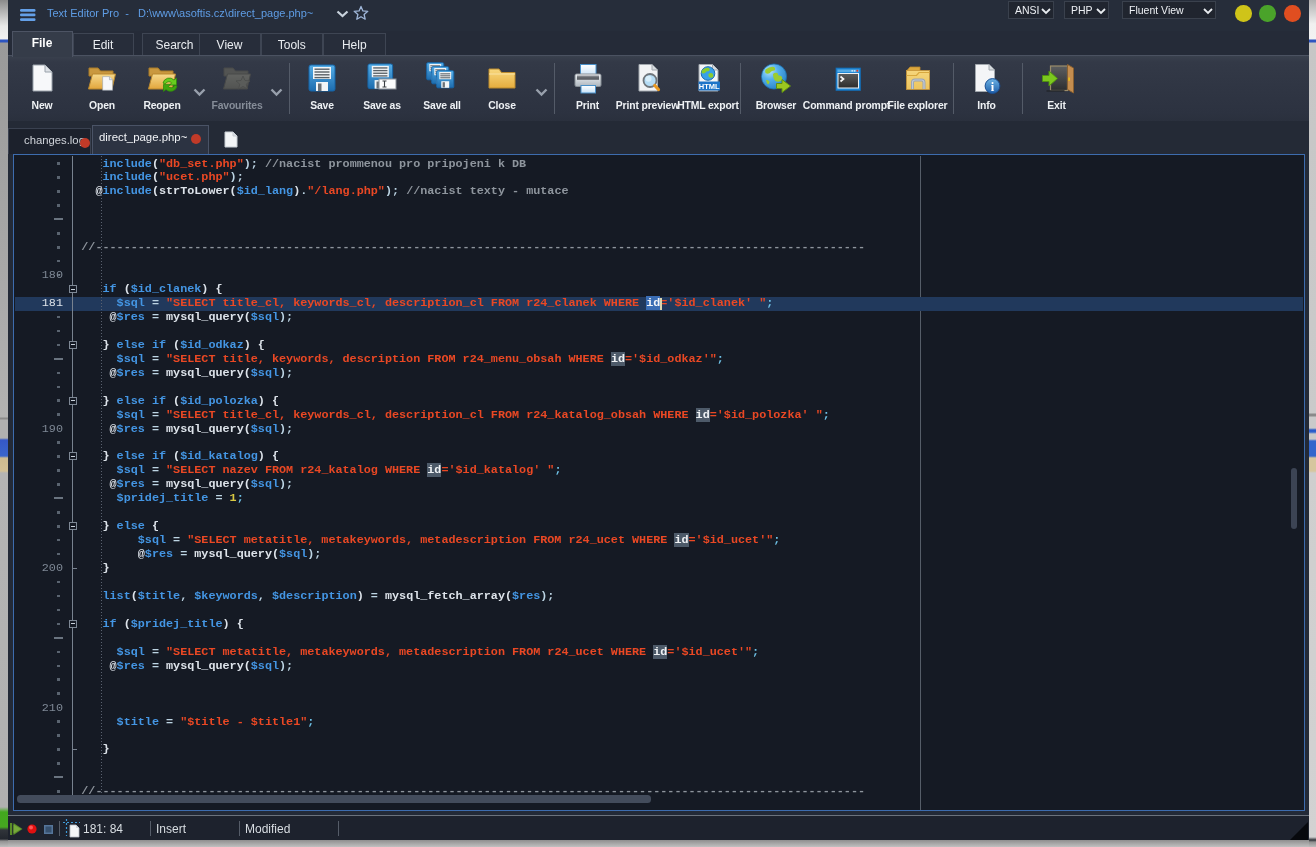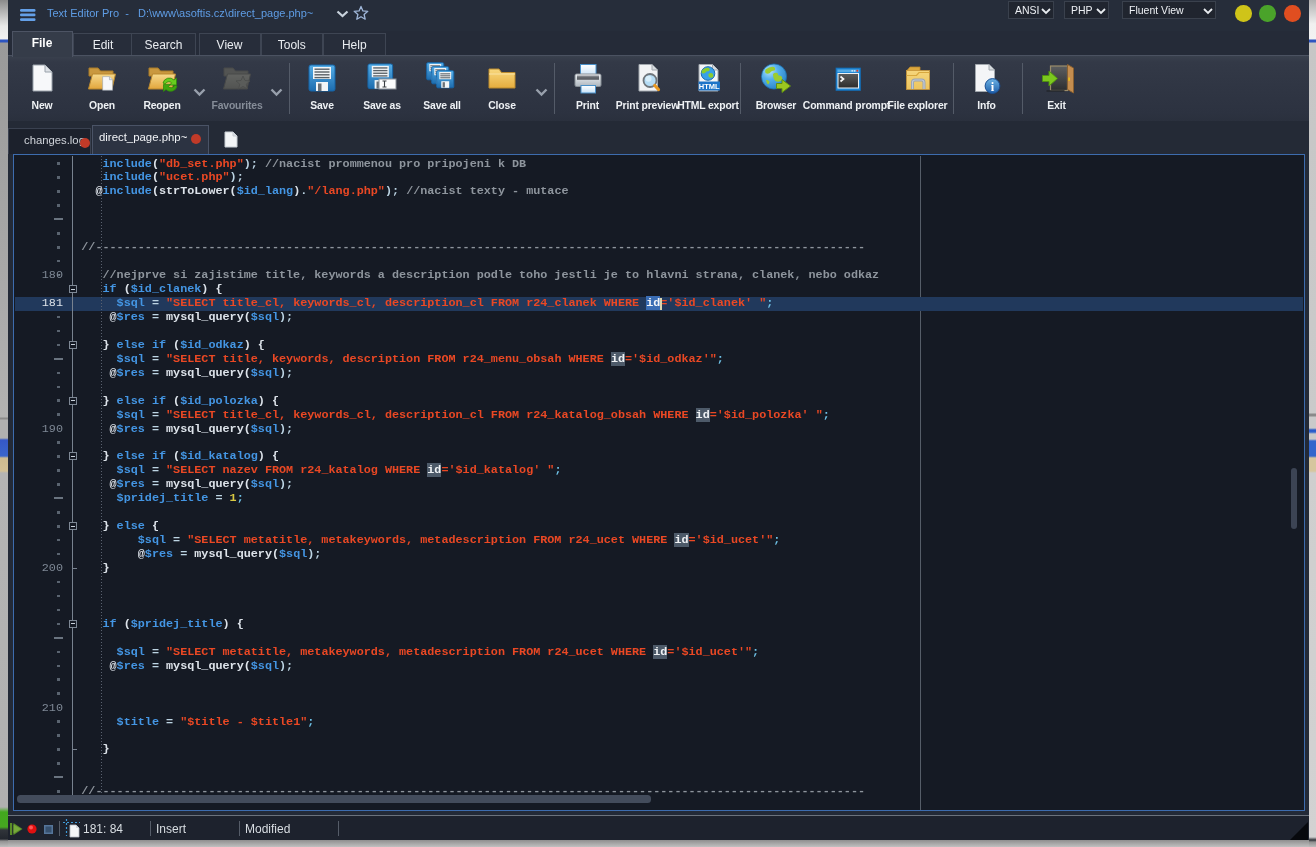--- a/index.html
+++ b/index.html
@@ -95,21 +95,21 @@
       <path d="M1 1 L5 5 L9 1" stroke="#e8ecf0" stroke-width="1.8" fill="none"></path>
     </svg>
   </div>
 <div class="dot" style="left:1235px;background:#cfc419"></div>
 <div class="dot" style="left:1259px;background:#4aa32a"></div>
 <div class="dot" style="left:1284px;background:#e04e20"></div>
 
 <div class="abs" id="menurow"></div>
 <div class="mtab" id="mfile" style="left:11.5px;width:61px">File</div>
 <div class="mtab" style="left:72.5px;width:61px">Edit</div>
-<div class="mtab" style="left:131px;width:65px">Search</div>
+<div class="mtab" style="left:142px;width:65px">Search</div>
 <div class="mtab" style="left:198.5px;width:62px">View</div>
 <div class="mtab" style="left:260.5px;width:62.5px">Tools</div>
 <div class="mtab" style="left:323px;width:62.5px">Help</div>
 
 <div class="abs" id="toolbar"></div>
 <div id="icons">
 <div class="ticon" style="left:26px"><svg width="32" height="32">
         <path d="M7 3 H19 L26 10 V29 H7 Z" fill="#f7f8fa" stroke="#9aa2ab" stroke-width="1"></path>
         <path d="M19 3 V10 H26" fill="#dde1e6" stroke="#9aa2ab" stroke-width="1"></path>
       </svg></div>
@@ -447,38 +447,38 @@
       <i></i>
     </div>
 <div class="ftick" style="top:411.5px"></div>
 <div class="ftick" style="top:592.9px"></div>
 </div>
 <div class="abs" id="code">
 <div class="ln" style="top:0.0px">   <span class="k">include</span>(<span class="s">"db_set.php"</span><span class="o">);</span> <span class="c">//nacist prommenou pro pripojeni k DB</span></div>
 <div class="ln" style="top:13.9px">   <span class="k">include</span>(<span class="s">"ucet.php"</span><span class="o">);</span></div>
 <div class="ln" style="top:27.9px">  @<span class="k">include</span>(strToLower(<span class="v">$id_lang</span>)<span class="o">.</span><span class="s">"/lang.php"</span><span class="o">);</span> <span class="c">//nacist texty - mutace</span></div>
 <div class="ln" style="top:83.7px"><span class="c">//-------------------------------------------------------------------------------------------------------------</span></div>
-<div class="ln" style="top:111.6px">   <span class="c">//nejprve si zajistime title, keywords a description podle toho jestli je to hlavni strana, clanek, nebo odkaz</span></div>
 <div class="ln" style="top:125.5px">   <span class="k">if</span> (<span class="v">$id_clanek</span>) {</div>
 <div class="ln" style="top:139.5px">     <span class="v">$sql</span> <span class="o">=</span> <span class="s">"SELECT title_cl, keywords_cl, description_cl FROM r24_clanek WHERE </span><span class="sel">id</span><span class="s">='$id_clanek' "</span><span class="y">;</span></div>
 <div class="ln" style="top:153.4px">    @<span class="v">$res</span> <span class="o">=</span> mysql_query(<span class="v">$sql</span><span class="o">);</span></div>
 <div class="ln" style="top:181.3px">   } <span class="k">else</span> <span class="k">if</span> (<span class="v">$id_odkaz</span>) {</div>
 <div class="ln" style="top:195.3px">     <span class="v">$sql</span> <span class="o">=</span> <span class="s">"SELECT title, keywords, description FROM r24_menu_obsah WHERE </span><span class="hl">id</span><span class="s">='$id_odkaz'"</span><span class="y">;</span></div>
 <div class="ln" style="top:209.2px">    @<span class="v">$res</span> <span class="o">=</span> mysql_query(<span class="v">$sql</span><span class="o">);</span></div>
 <div class="ln" style="top:237.1px">   } <span class="k">else</span> <span class="k">if</span> (<span class="v">$id_polozka</span>) {</div>
 <div class="ln" style="top:251.1px">     <span class="v">$sql</span> <span class="o">=</span> <span class="s">"SELECT title_cl, keywords_cl, description_cl FROM r24_katalog_obsah WHERE </span><span class="hl">id</span><span class="s">='$id_polozka' "</span><span class="y">;</span></div>
 <div class="ln" style="top:265.1px">    @<span class="v">$res</span> <span class="o">=</span> mysql_query(<span class="v">$sql</span><span class="o">);</span></div>
 <div class="ln" style="top:292.9px">   } <span class="k">else</span> <span class="k">if</span> (<span class="v">$id_katalog</span>) {</div>
 <div class="ln" style="top:306.9px">     <span class="v">$sql</span> <span class="o">=</span> <span class="s">"SELECT nazev FROM r24_katalog WHERE </span><span class="hl">id</span><span class="s">='$id_katalog' "</span><span class="y">;</span></div>
 <div class="ln" style="top:320.8px">    @<span class="v">$res</span> <span class="o">=</span> mysql_query(<span class="v">$sql</span><span class="o">);</span></div>
 <div class="ln" style="top:334.8px">     <span class="v">$pridej_title</span> <span class="o">=</span> <span class="n">1</span><span class="y">;</span></div>
 <div class="ln" style="top:362.7px">   } <span class="k">else</span> {</div>
 <div class="ln" style="top:376.6px">        <span class="v">$sql</span> <span class="o">=</span> <span class="s">"SELECT metatitle, metakeywords, metadescription FROM r24_ucet WHERE </span><span class="hl">id</span><span class="s">='$id_ucet'"</span><span class="y">;</span></div>
 <div class="ln" style="top:390.6px">        @<span class="v">$res</span> <span class="o">=</span> mysql_query(<span class="v">$sql</span><span class="o">);</span></div>
 <div class="ln" style="top:404.5px">   }</div>
+<div class="ln" style="top:432.4px">   <span class="k">list</span>(<span class="v">$title</span><span class="o">,</span> <span class="v">$keywords</span><span class="o">,</span> <span class="v">$description</span>) <span class="o">=</span> mysql_fetch_array(<span class="v">$res</span><span class="o">);</span></div>
 <div class="ln" style="top:460.3px">   <span class="k">if</span> (<span class="v">$pridej_title</span>) {</div>
 <div class="ln" style="top:488.2px">     <span class="v">$sql</span> <span class="o">=</span> <span class="s">"SELECT metatitle, metakeywords, metadescription FROM r24_ucet WHERE </span><span class="hl">id</span><span class="s">='$id_ucet'"</span><span class="y">;</span></div>
 <div class="ln" style="top:502.2px">    @<span class="v">$res</span> <span class="o">=</span> mysql_query(<span class="v">$sql</span><span class="o">);</span></div>
 <div class="ln" style="top:558.0px">     <span class="v">$title</span> <span class="o">=</span> <span class="s">"$title - $title1"</span><span class="y">;</span></div>
 <div class="ln" style="top:585.9px">   }</div>
 <div class="ln" style="top:627.8px"><span class="c">//-------------------------------------------------------------------------------------------------------------</span></div>
 </div>
 <div class="abs" id="vthumb"></div>
 <div class="abs" style="left:660px;top:297.5px;width:1.6px;height:12.5px;background:#ddd6ae"></div>
 <div class="abs" id="hthumb"></div>

